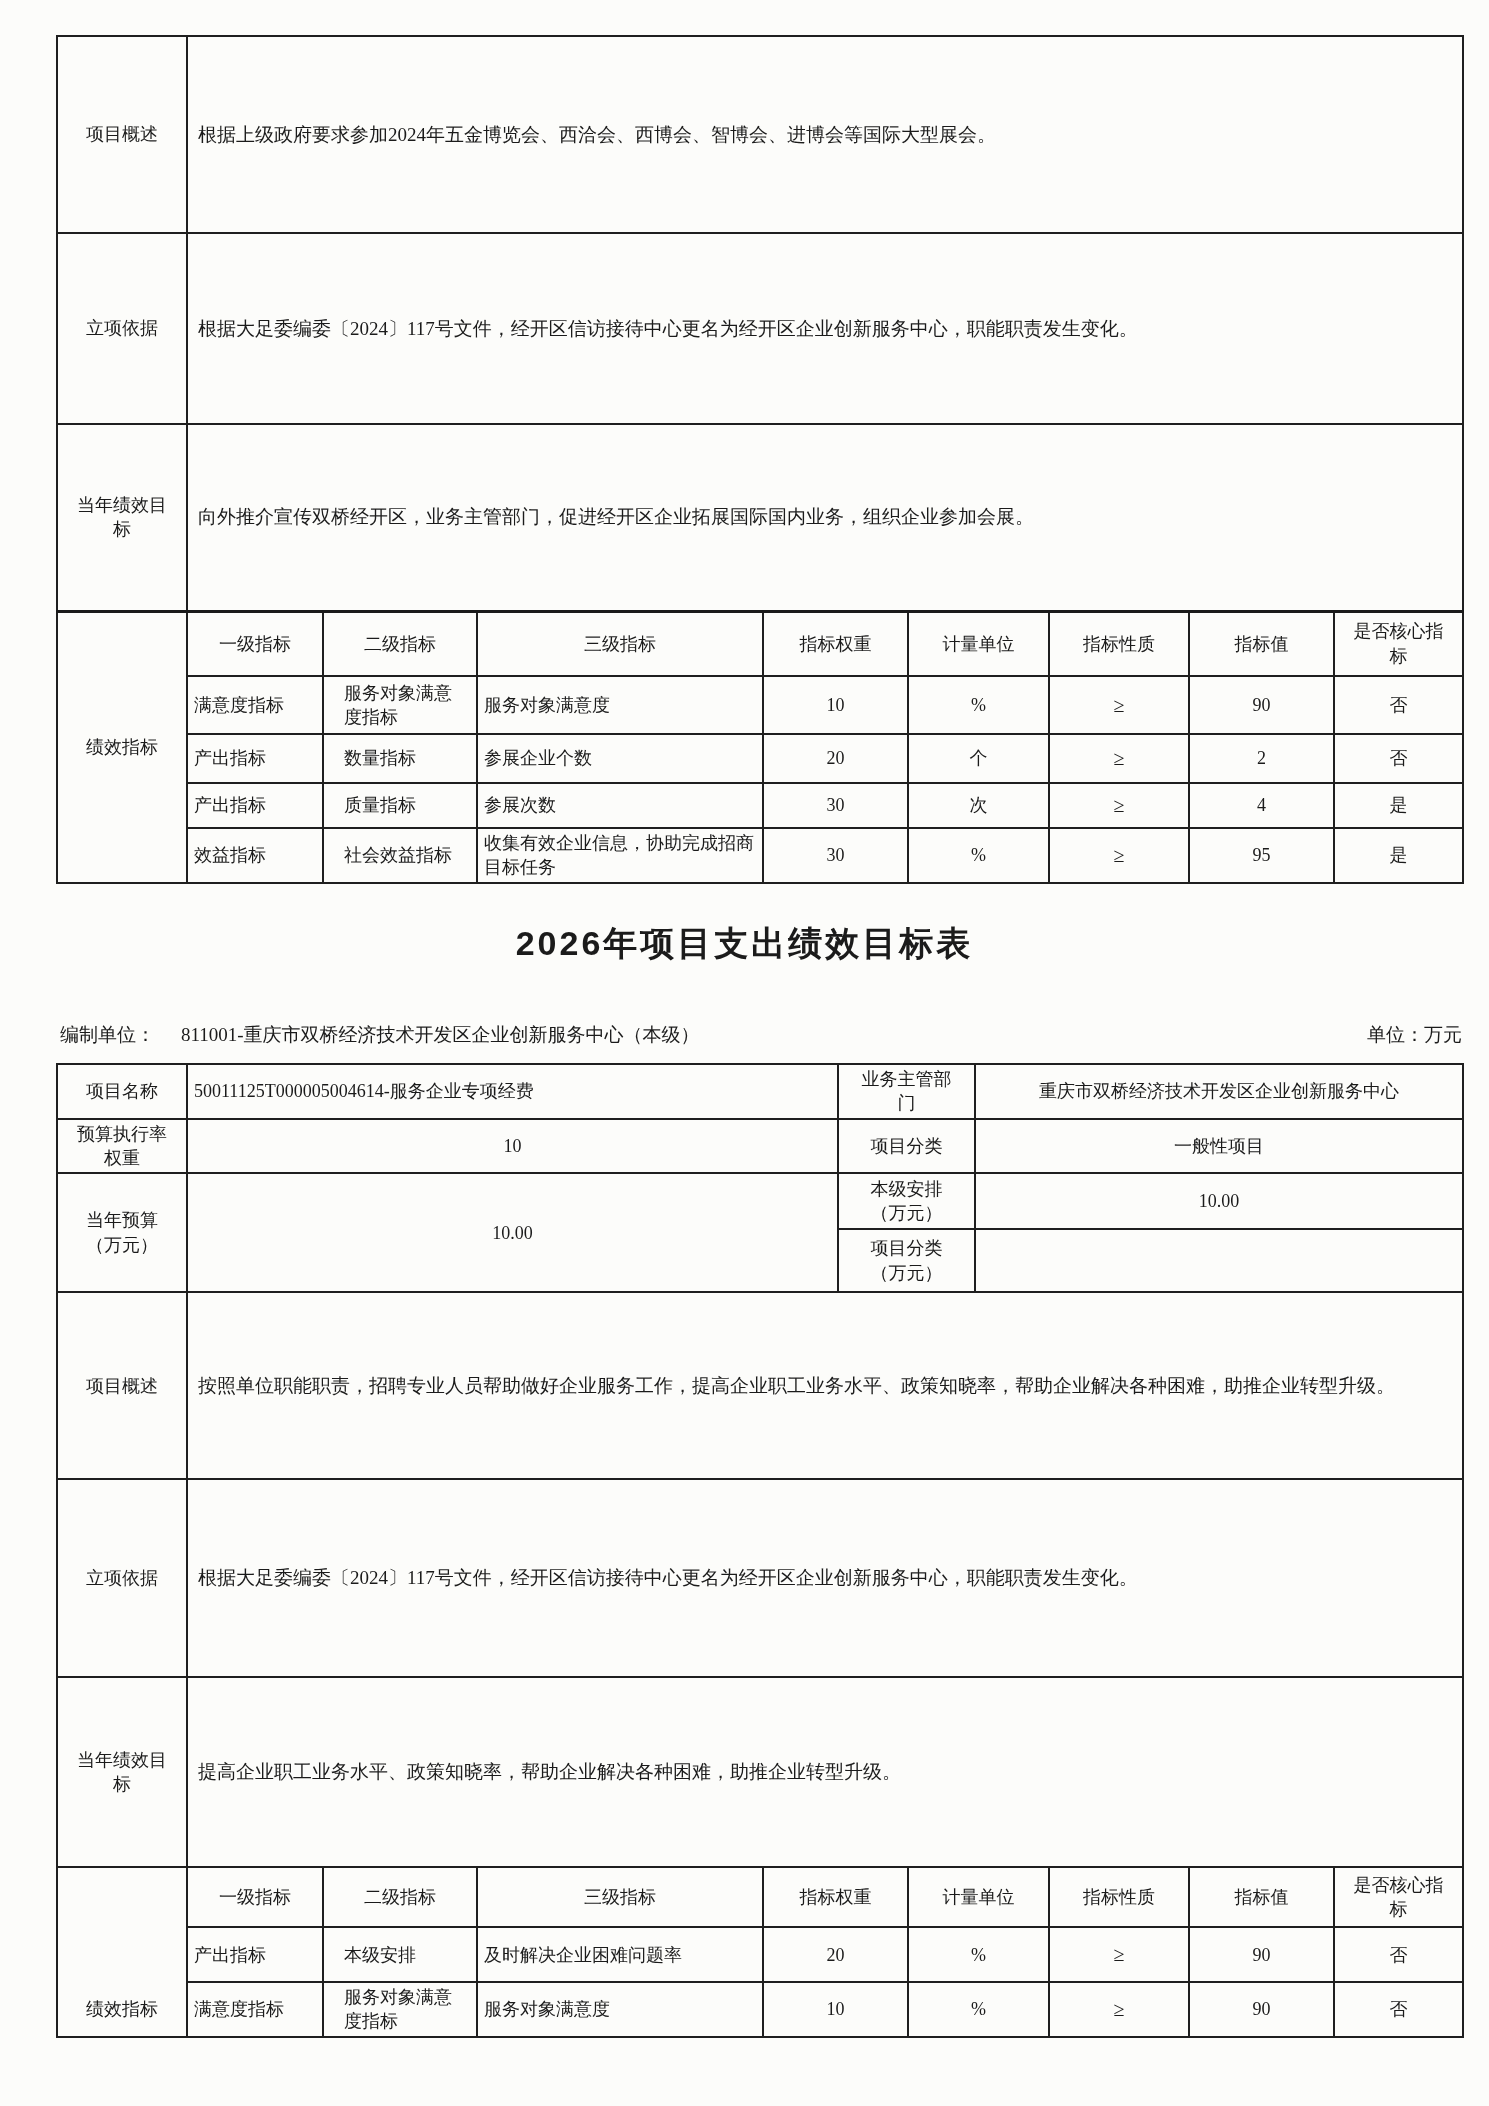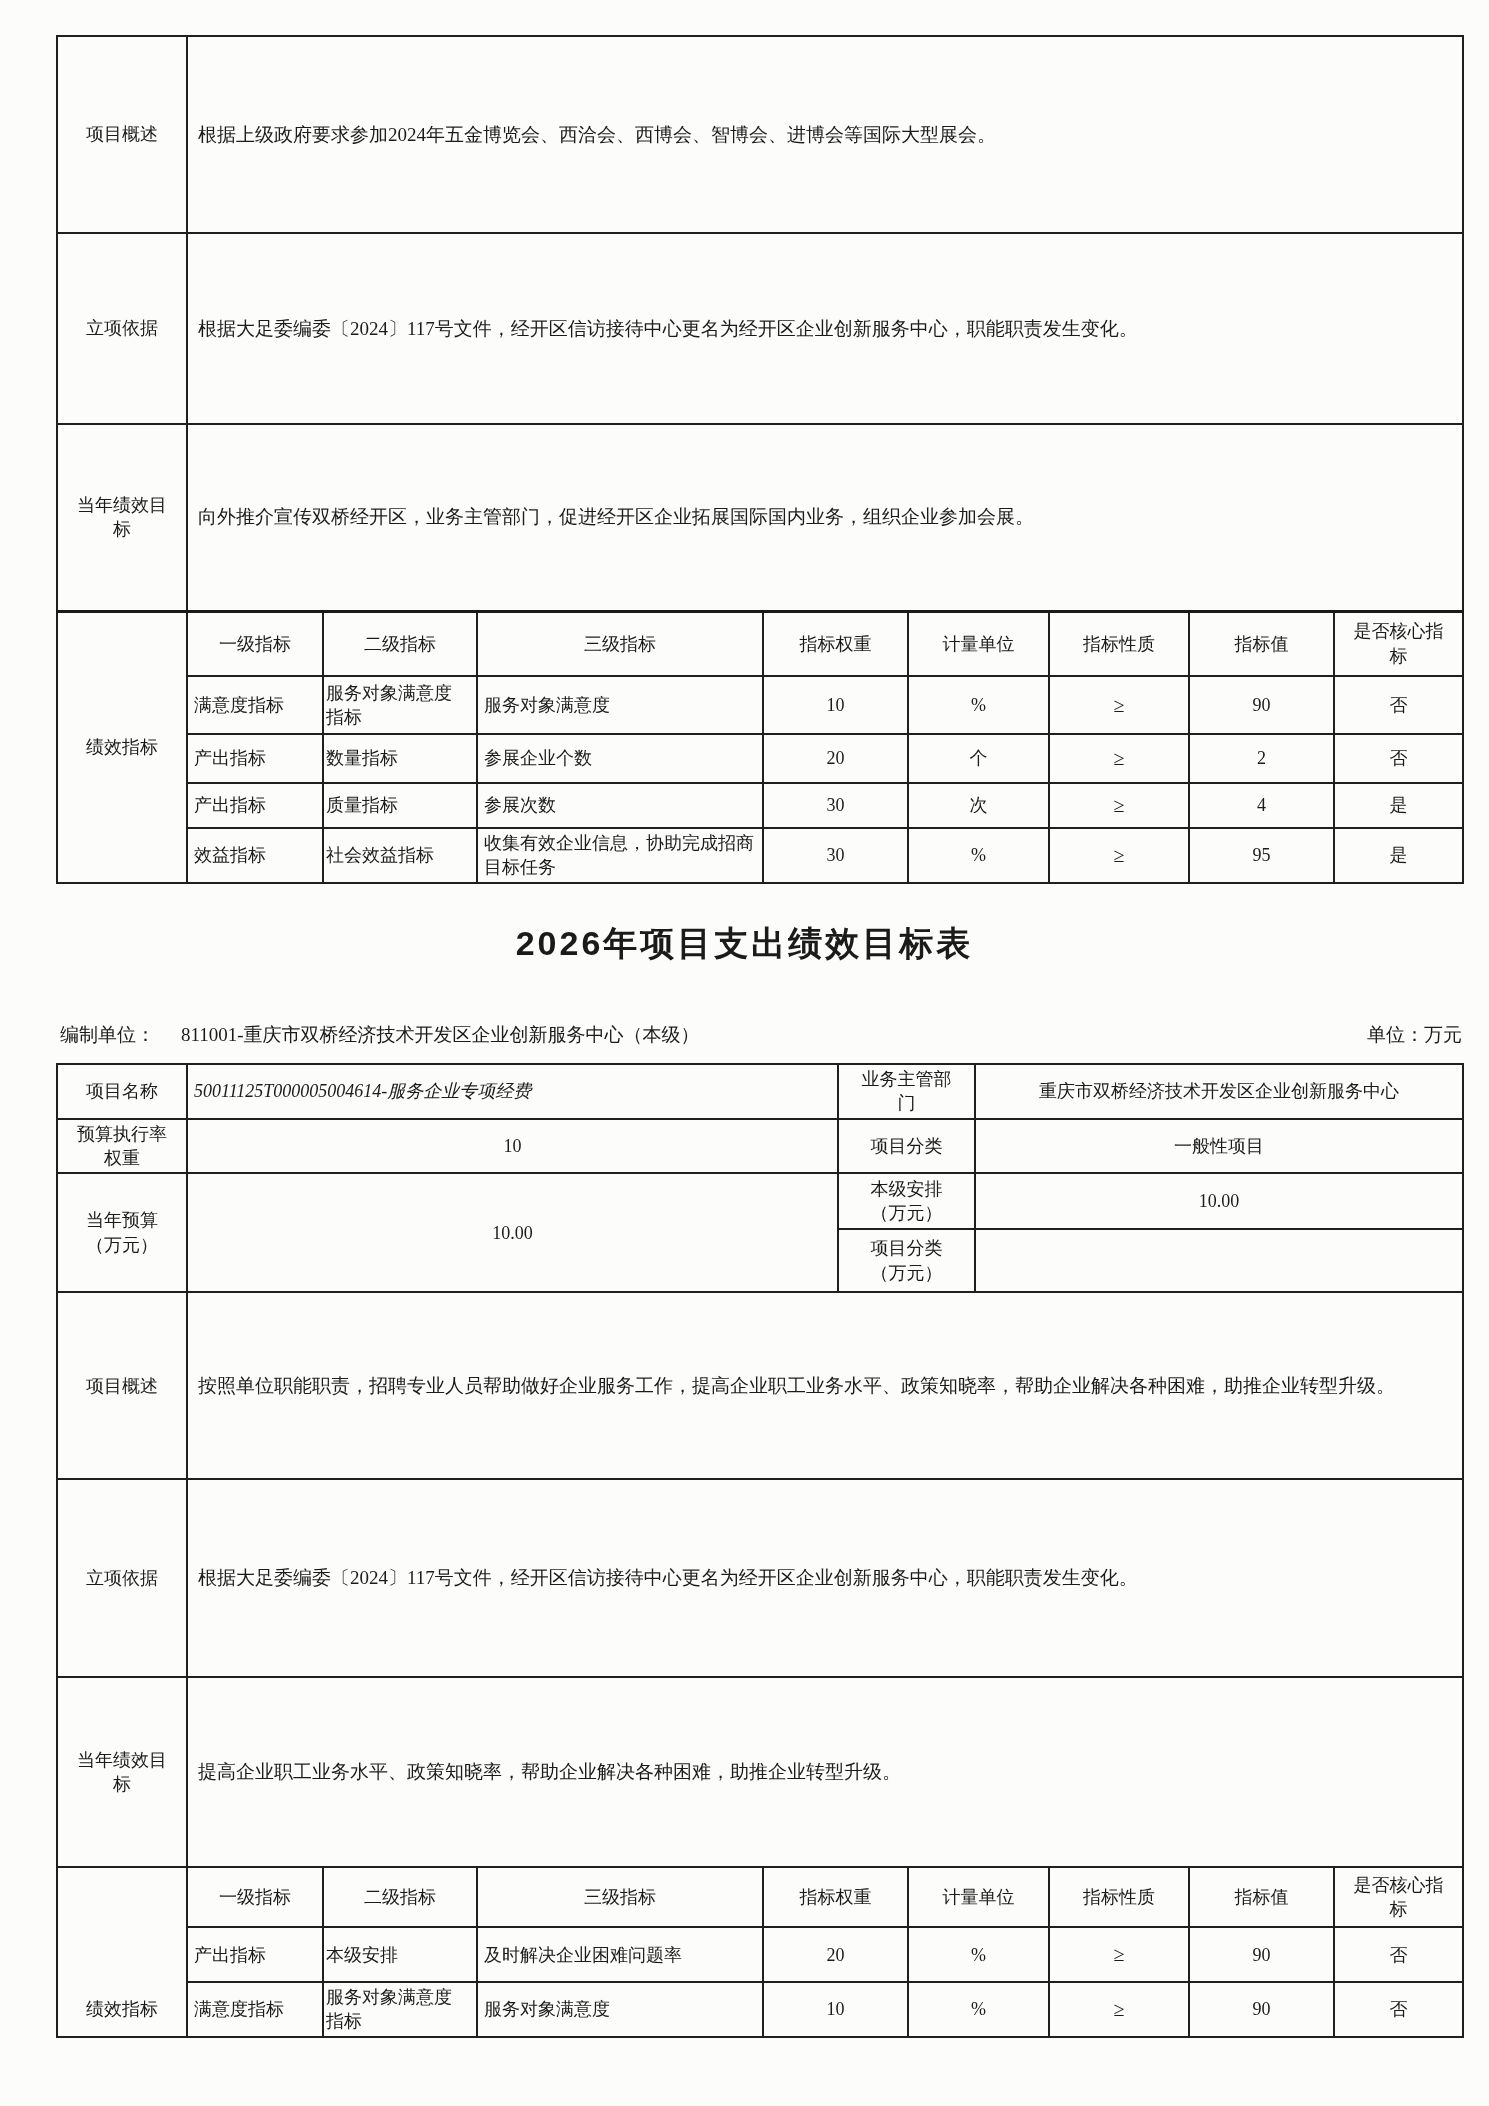--- a/index.html
+++ b/index.html
@@ -21,25 +21,25 @@
   }
   
   .lbl  { text-align:center; padding:2px 12px; }
   .lbl-wide { text-align:center; padding:2px 15px;border-radius:17px; }
   
   .content { text-align:left; padding:4px 10px; font-size:19px; }
   
   .ctr { text-align:center; padding:2px 6px; }
   
   .ind { text-align:left; padding:2px 6px; }
-  .ind-2 { text-align:left; padding:2px 14px 2px 2px; }
+  .ind-2 { text-align:left; padding:2px 14px 2px 20px; }
   
   .hdr { text-align:center; padding:2px 8px; }
   .hdr-core { text-align:center; padding:2px 12px; }
-  .val-left { text-align:left; padding:2px 6px;font-style:italic; }
+  .val-left { text-align:left; padding:2px 6px; }
   .geq { font-size:20px; }
   .heavy-top td { border-top:3px solid #1a1a1a; }
 
   #t1 { position:absolute; left:56px; top:35px; width:1406px; }
   #t2 { position:absolute; left:56px; top:1063px; width:1406px; }
 
   #title {
     position:absolute; top:921px; left:0; width:100%;
     text-align:center;
     font-family:"Liberation Sans","DejaVu Sans",sans-serif;

